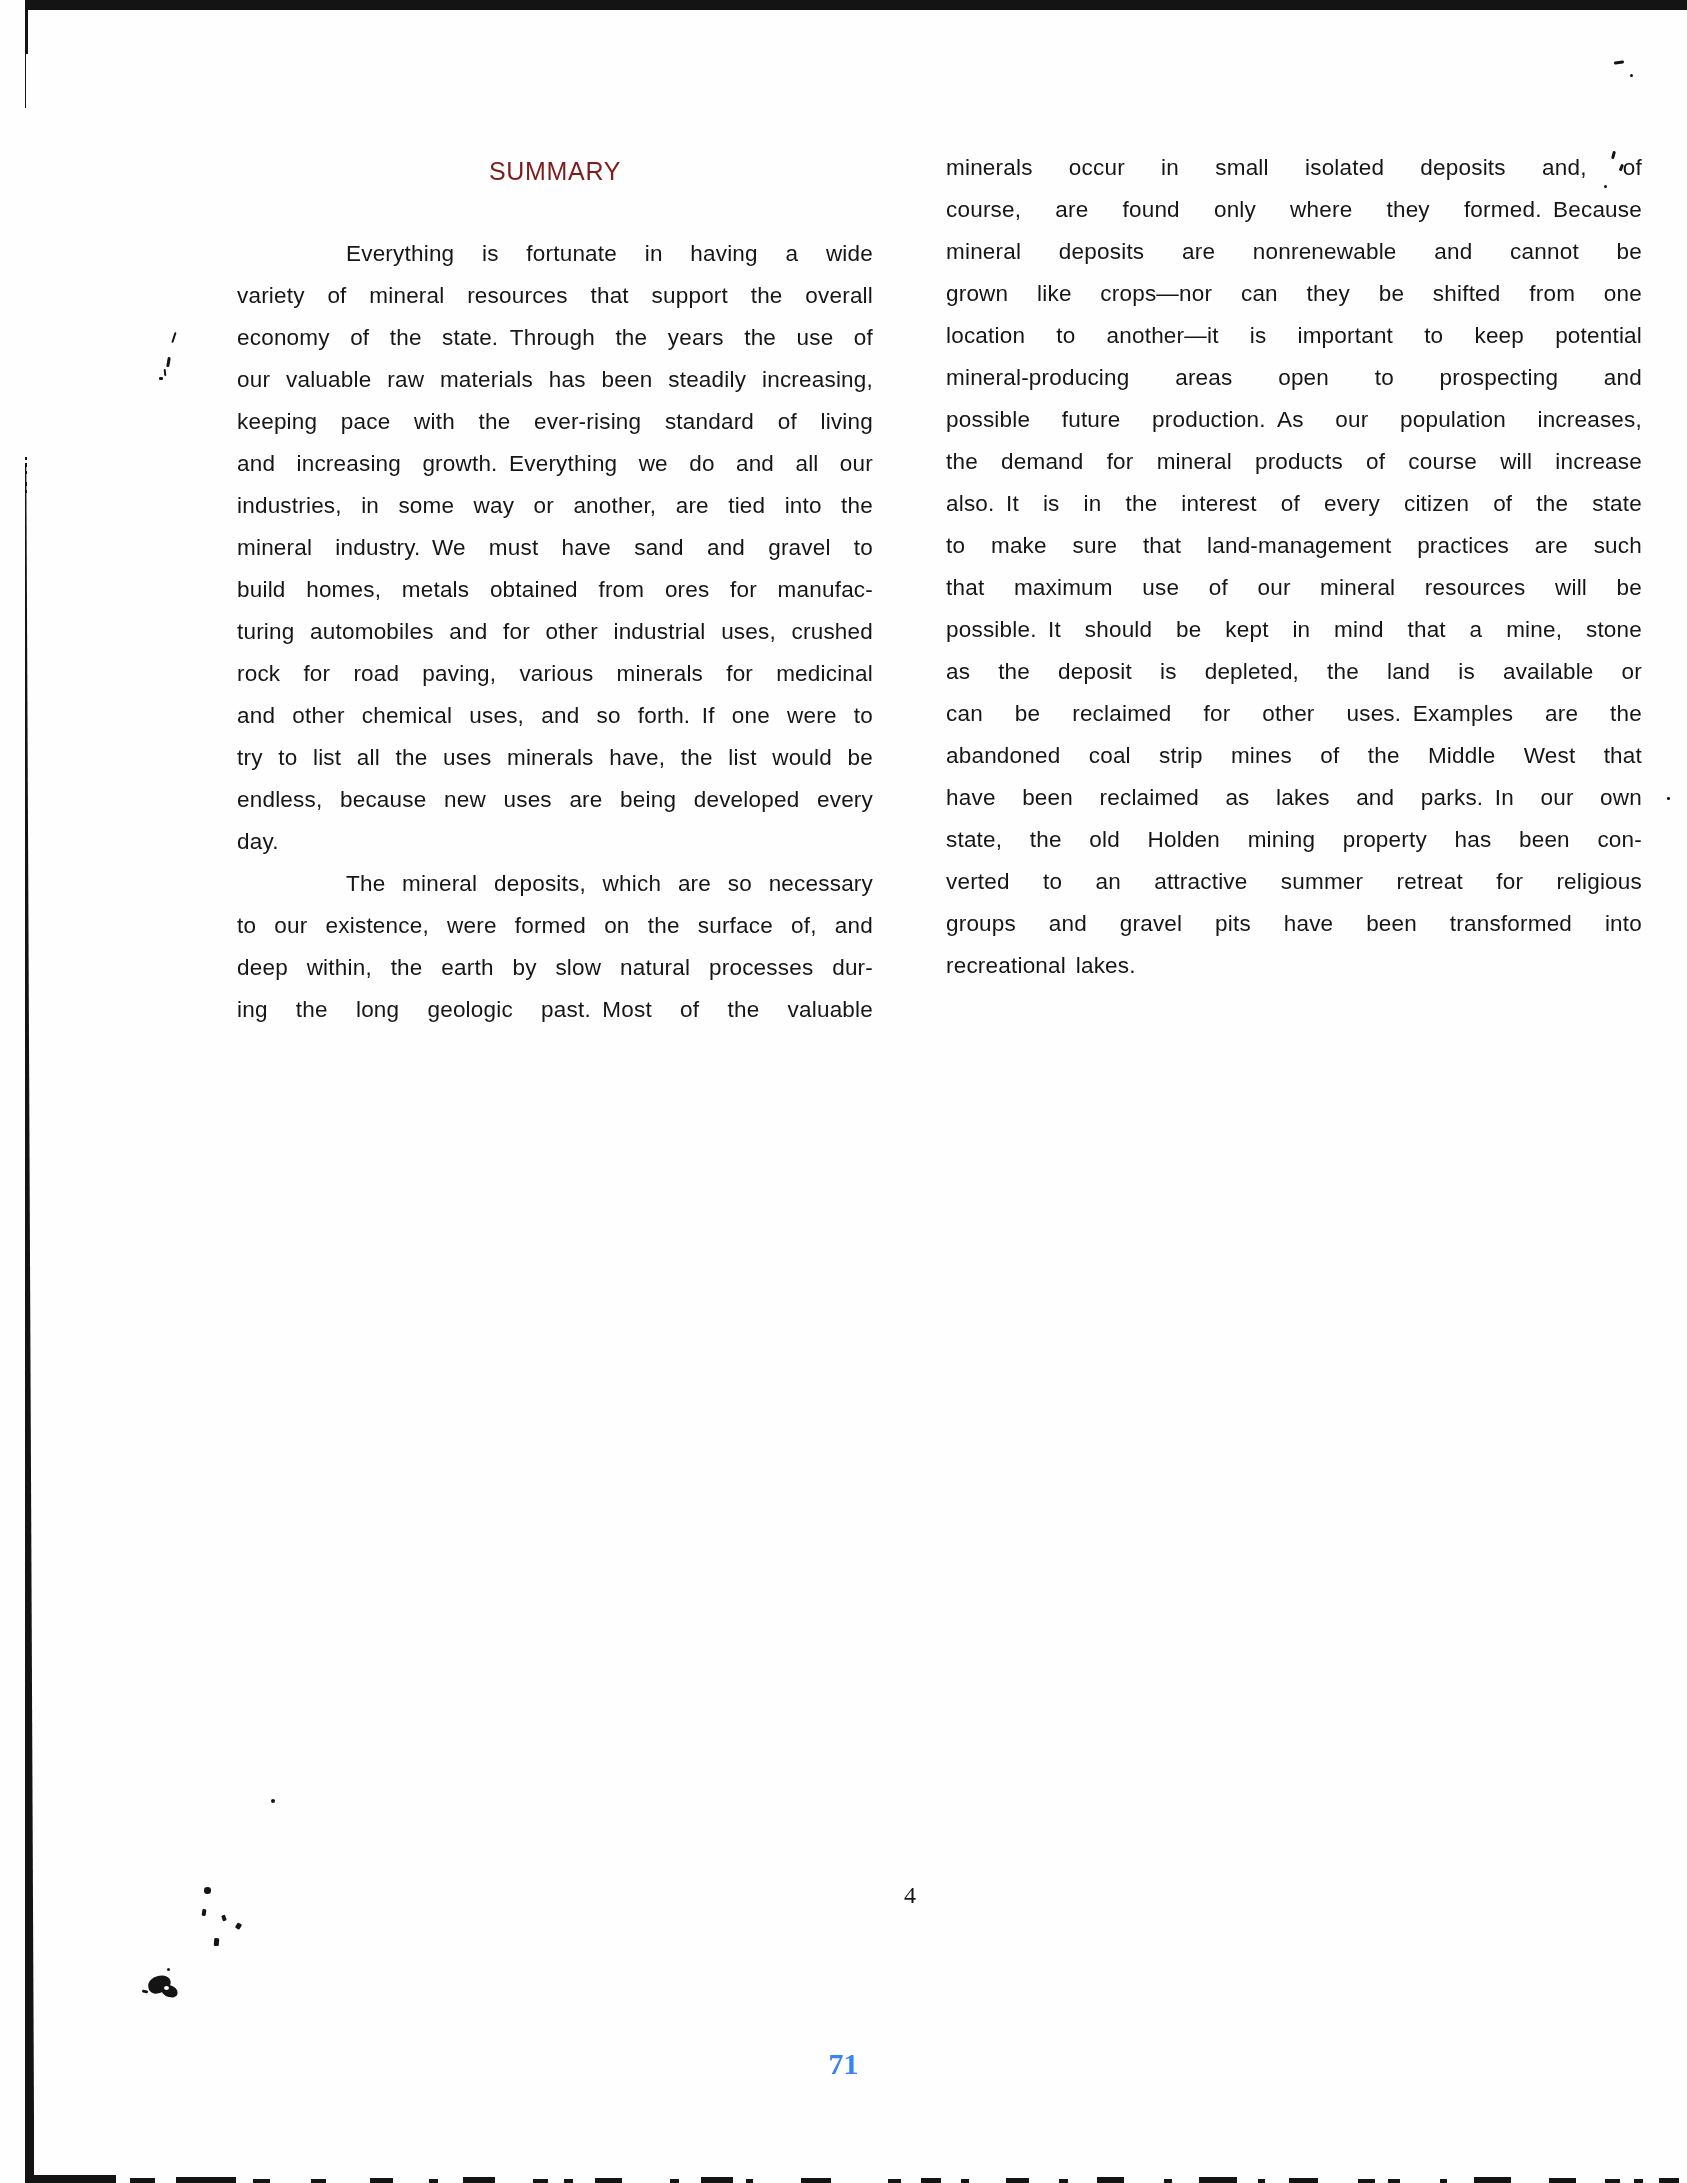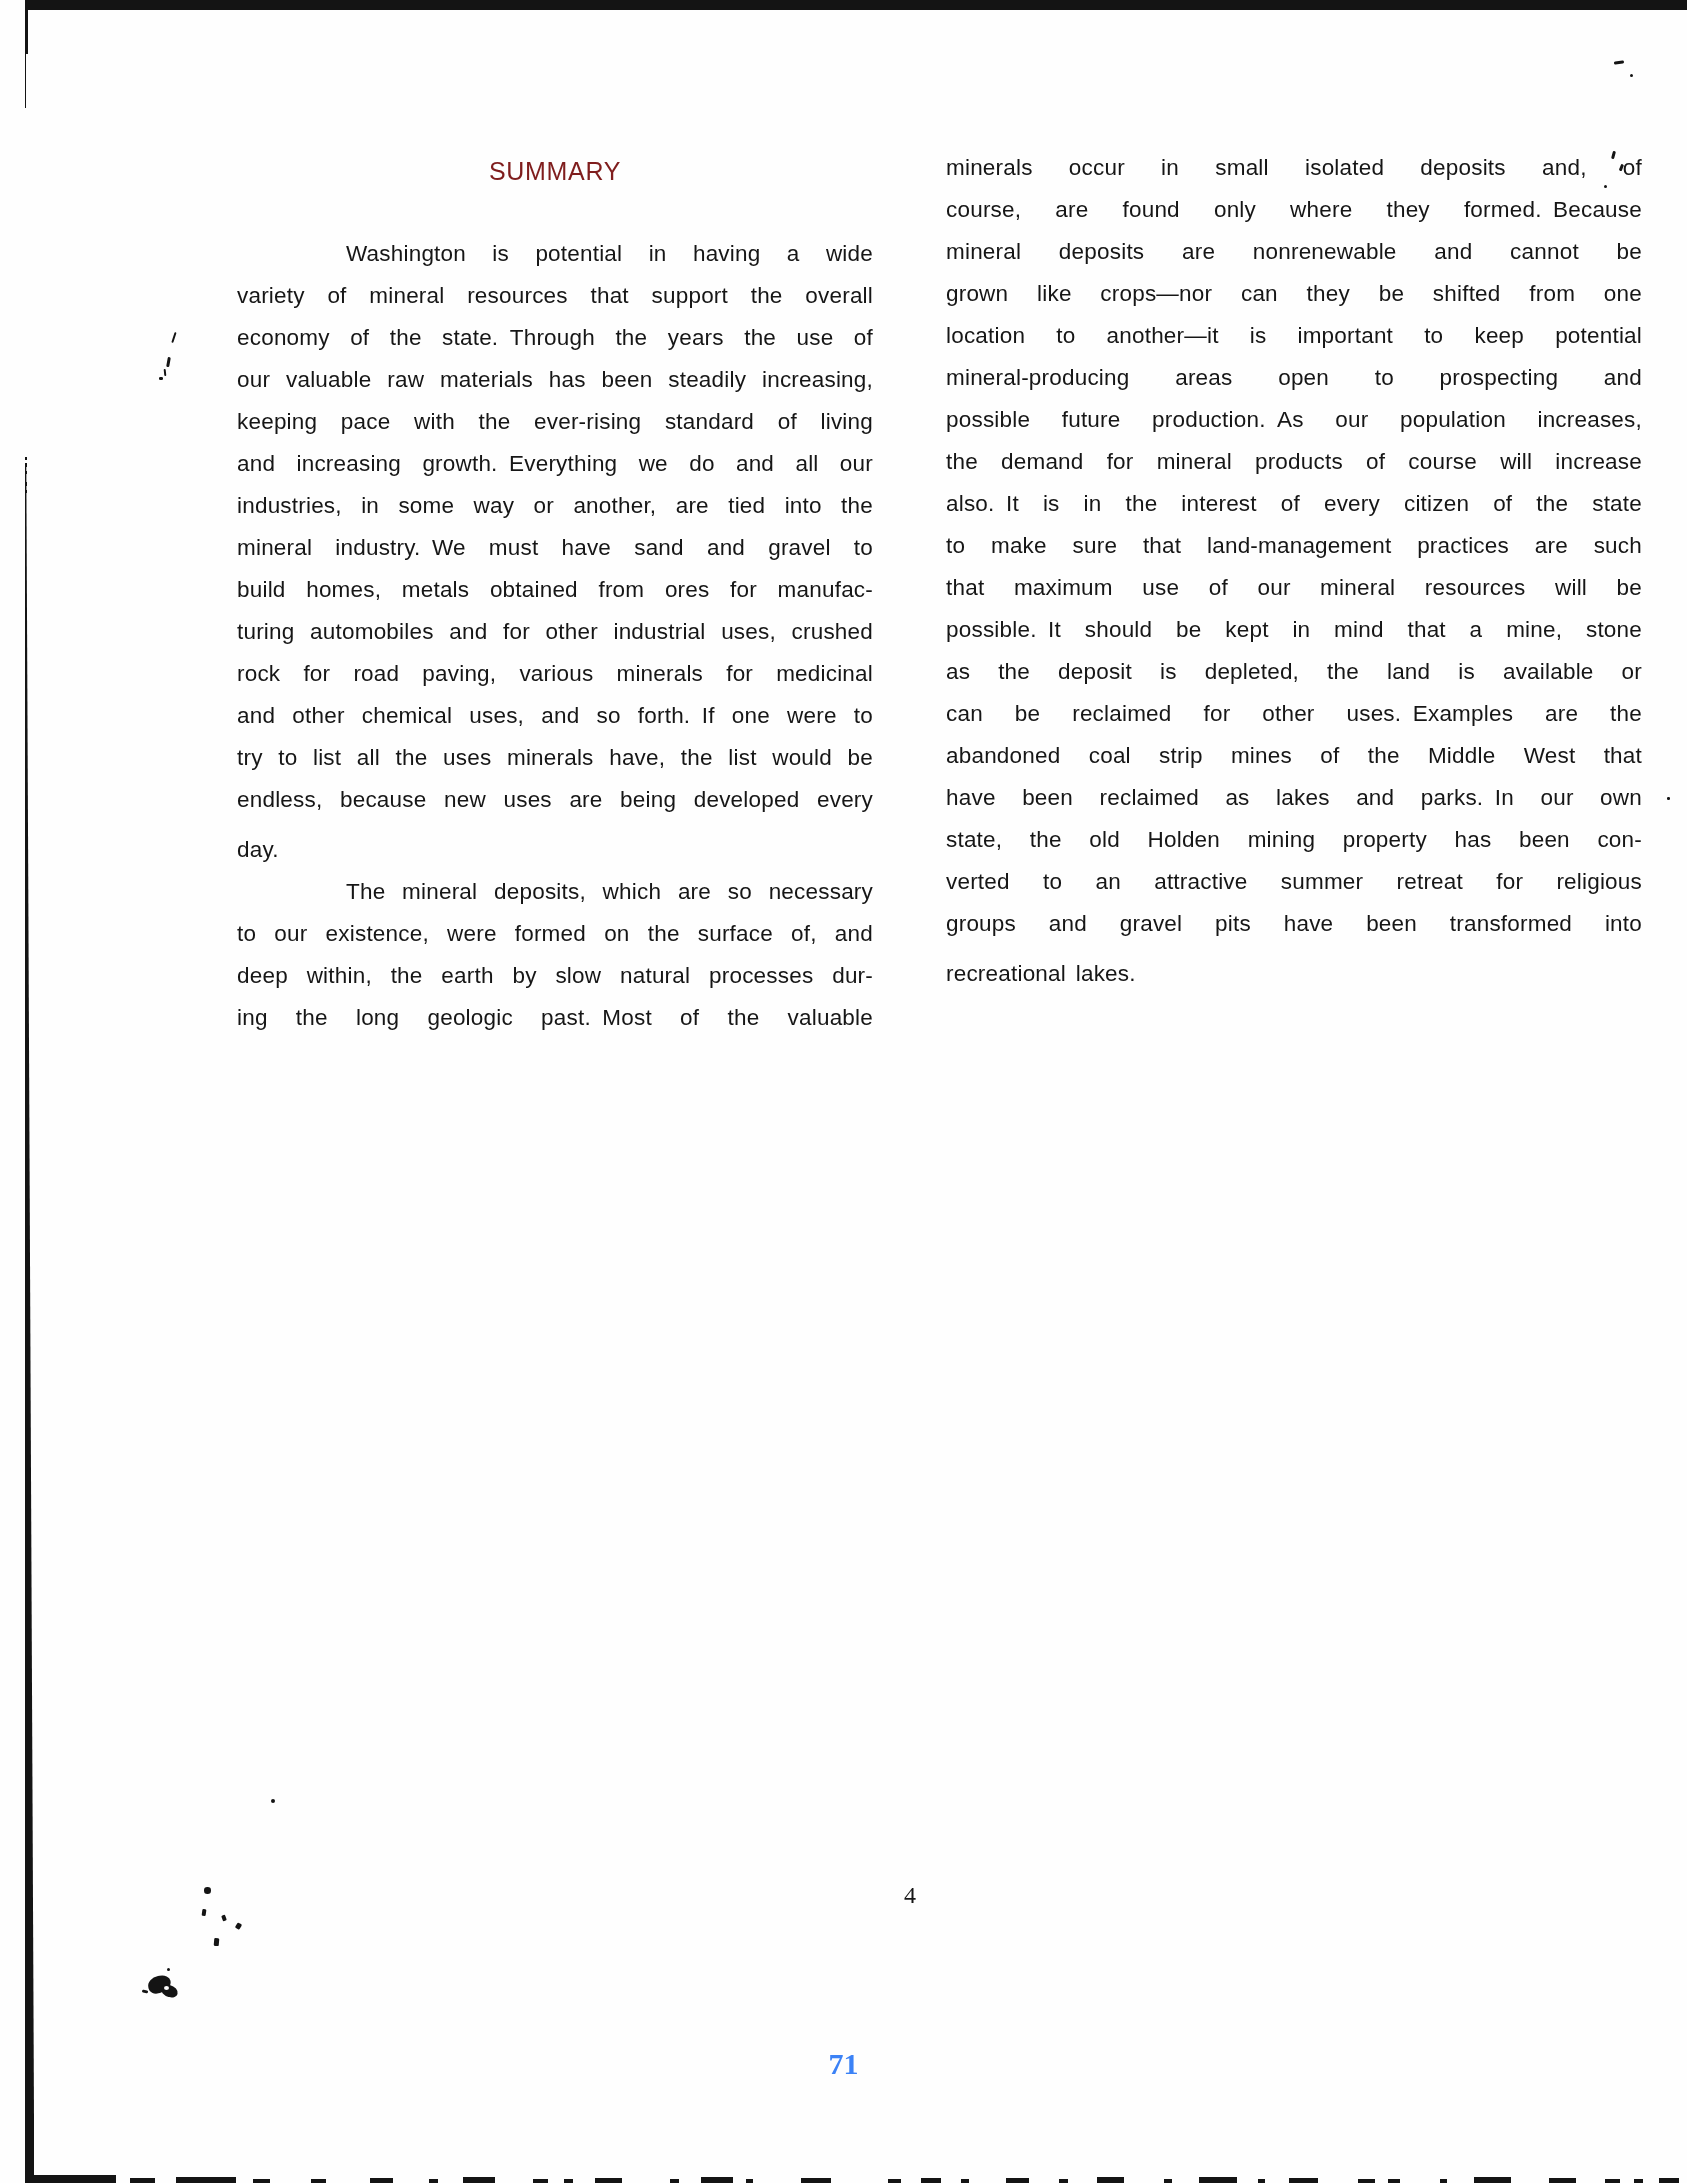--- a/index.html
+++ b/index.html
@@ -19,21 +19,21 @@
     height:42px;line-height:42px;
     font-size:22.5px;
     letter-spacing:0.2px;
     word-spacing:3.3px;
     text-align:justify;
     text-align-last:justify;
     white-space:nowrap;
     overflow:visible;
   }
   .line.indent{text-indent:109px;}
-  .line.last{text-align-last:left;margin-top:8px;}
+  .line.last{text-align-last:left;}
   .page-title{
     position:absolute;left:237px;top:157px;width:636px;
     text-align:center;
     font-size:25px;letter-spacing:0.7px;
     color:#7f1d1d;
   }
   .folio{
     position:absolute;left:804px;top:2047px;width:79px;
     font-family:"Liberation Serif","DejaVu Serif",serif;
     font-weight:bold;font-size:30px;color:#3b82f6;
@@ -62,21 +62,21 @@
   .blob-hole{position:absolute;left:164px;top:1986px;width:5.3px;height:4px;background:#fefefe;border-radius:50%;}
 </style>
 </head>
 <body>
 
 <div class="page">
 
   <div class="page-title">SUMMARY</div>
 
   <div class="col col-left">
-      <div class="line indent">Washington is potential in having a wide</div>
+      <div class="line indent">Everything is fortunate in having a wide</div>
       <div class="line">variety of mineral resources that support the overall</div>
       <div class="line">economy of the state. Through the years the use of</div>
       <div class="line">our valuable raw materials has been steadily increasing,</div>
       <div class="line">keeping pace with the ever-rising standard of living</div>
       <div class="line">and increasing growth. Everything we do and all our</div>
       <div class="line">industries, in some way or another, are tied into the</div>
       <div class="line">mineral industry. We must have sand and gravel to</div>
       <div class="line">build homes, metals obtained from ores for manufac-</div>
       <div class="line">turing automobiles and for other industrial uses, crushed</div>
       <div class="line">rock for road paving, various minerals for medicinal</div>

